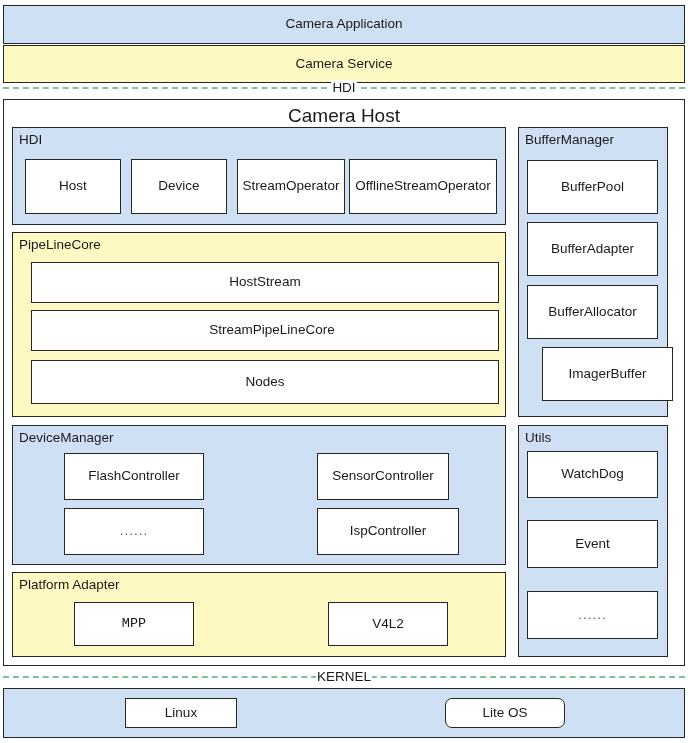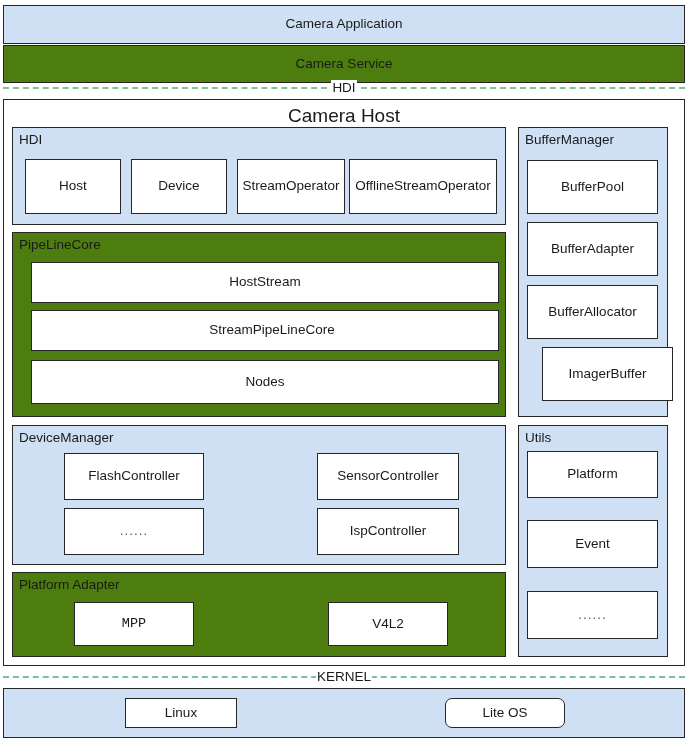--- a/index.html
+++ b/index.html
@@ -26,21 +26,21 @@
     box-sizing: border-box;
     border: 1.4px solid #262626;
     display: flex;
     align-items: center;
     justify-content: center;
     font-size: 13.5px;
     line-height: 1.1;
     text-align: center;
   }
   .fill-blue   { background: #cfe0f5; }
-  .fill-cream  { background: #4d7c0f; }
+  .fill-cream  { background: #fef9c3; }
   .fill-white  { background: #ffffff; }
 
   
   .group {
     display: block;
   }
   .group > .caption {
     position: absolute;
     left: 6px;
     top: 4px;
@@ -136,21 +136,21 @@
   <div class="box fill-white" style="left:31px; top:360px; width:468px; height:44px;">
     <span>Nodes</span>
   </div>
 
   <div class="box fill-blue group" style="left:12px; top:425px; width:494px; height:140px;">
     <div class="caption">DeviceManager</div>
   </div>
   <div class="box fill-white" style="left:64px; top:453px; width:140px; height:47px;">
     <span>FlashController</span>
   </div>
-  <div class="box fill-white" style="left:317px; top:453px; width:142px; height:47px;">
+  <div class="box fill-white" style="left:317px; top:453px; width:132px; height:47px;">
     <span>SensorController</span>
   </div>
   <div class="box fill-white" style="left:64px; top:508px; width:140px; height:47px;">
     <span class="dots">......</span>
   </div>
   <div class="box fill-white" style="left:317px; top:508px; width:142px; height:47px;">
     <span>IspController</span>
   </div>
 
   <div class="box fill-cream group" style="left:12px; top:572px; width:494px; height:85px;">
@@ -176,21 +176,21 @@
     <span>BufferAllocator</span>
   </div>
   <div class="box fill-white" style="left:527px; top:347px; width:131px; height:54px;margin-left:15px;">
     <span>ImagerBuffer</span>
   </div>
 
   <div class="box fill-blue group" style="left:518px; top:425px; width:150px; height:232px;">
     <div class="caption">Utils</div>
   </div>
   <div class="box fill-white" style="left:527px; top:451px; width:131px; height:47px;">
-    <span>Platform</span>
+    <span>WatchDog</span>
   </div>
   <div class="box fill-white" style="left:527px; top:520px; width:131px; height:48px;">
     <span>Event</span>
   </div>
   <div class="box fill-white" style="left:527px; top:591px; width:131px; height:48px;">
     <span class="dots">......</span>
   </div>
 
   <div class="rule" style="top:669px;">
     <div class="line"></div>

